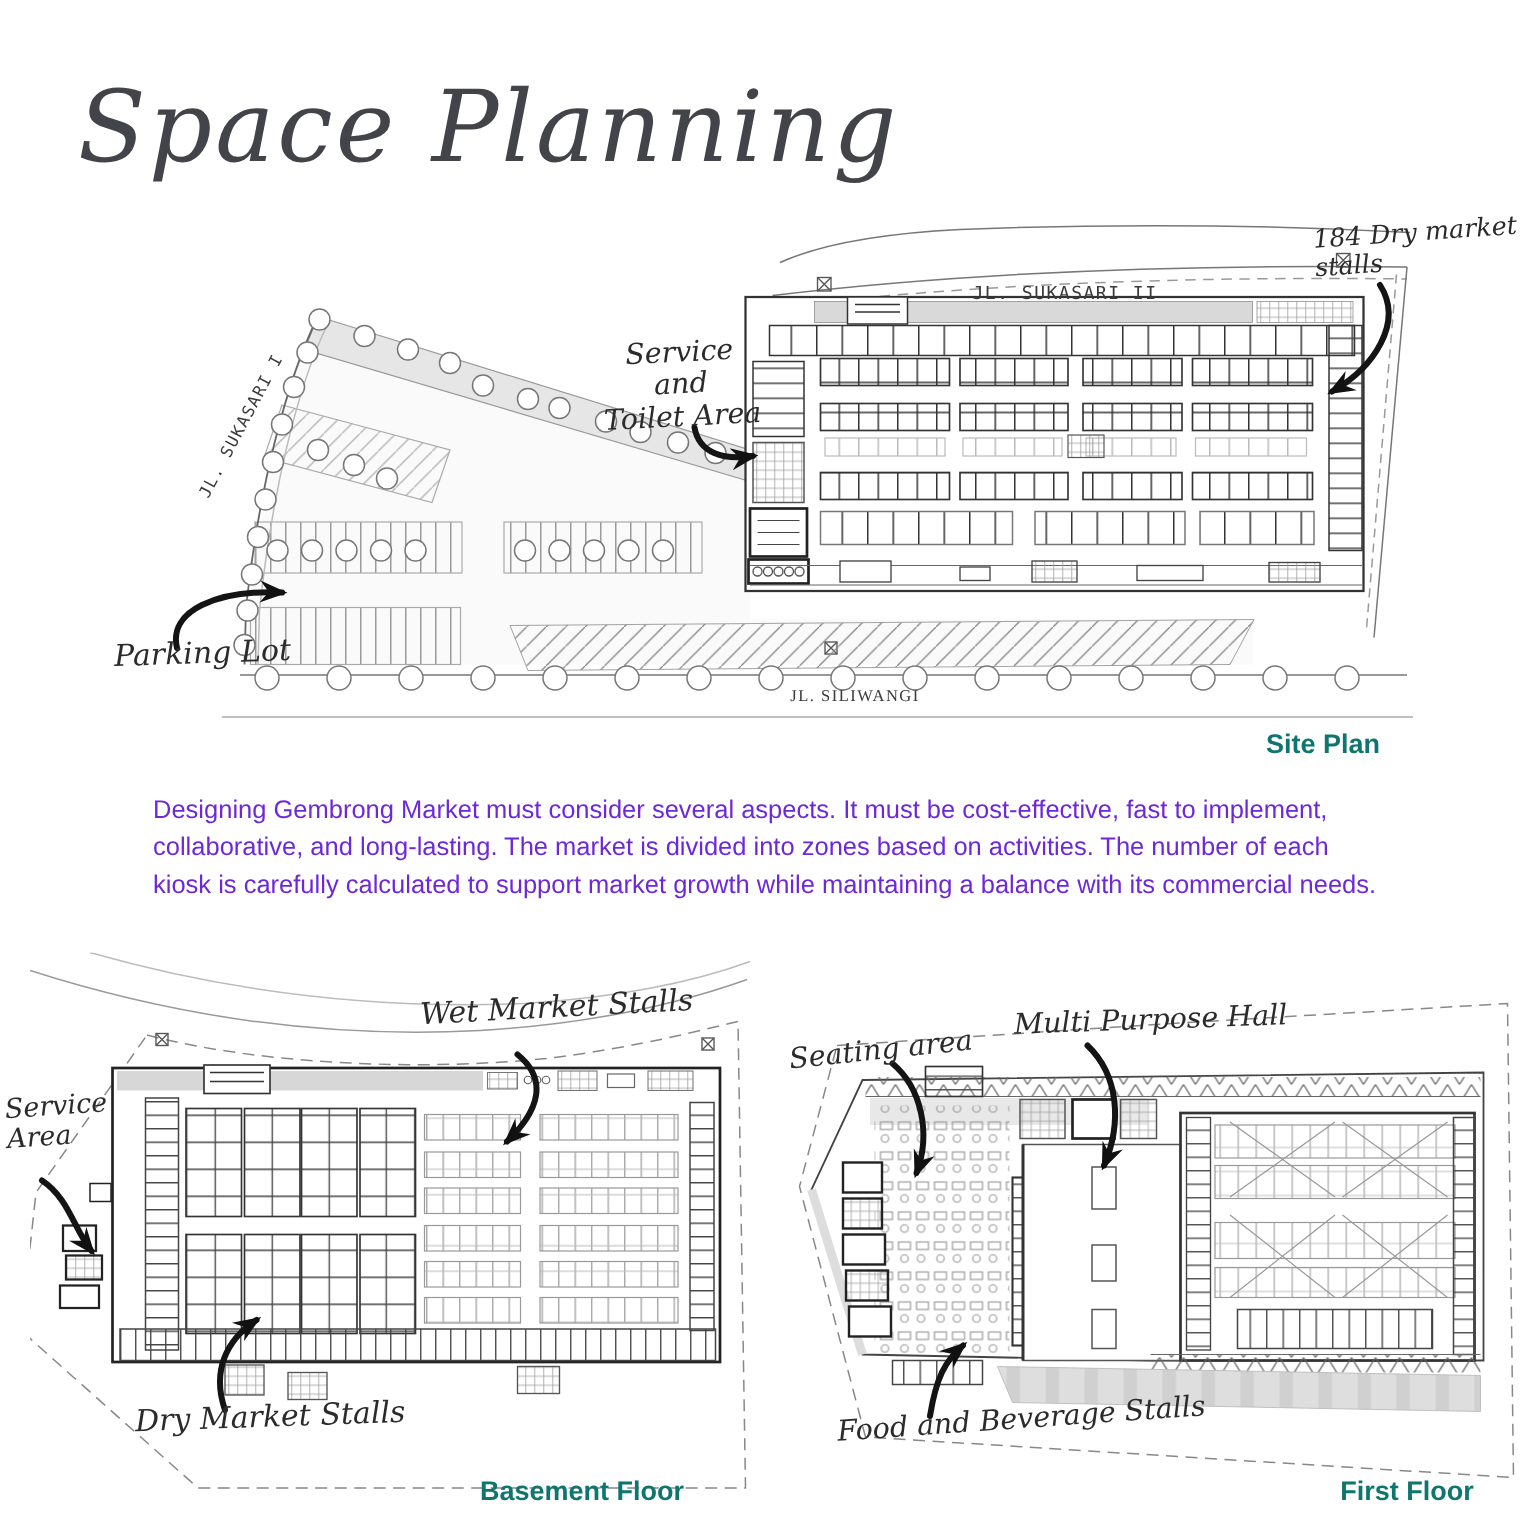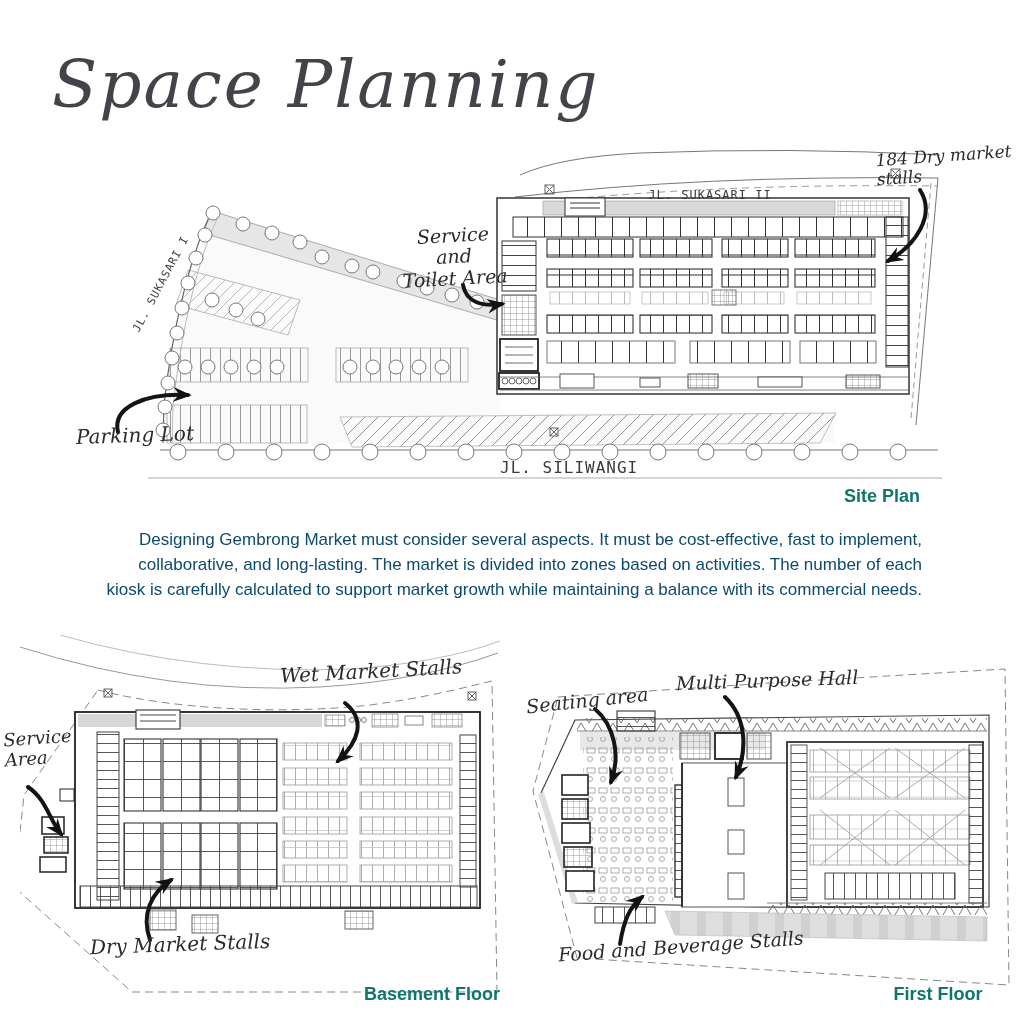--- a/index.html
+++ b/index.html
@@ -3,22 +3,22 @@
 <meta charset="utf-8">
 <style>
   html,body{margin:0;padding:0;background:#fff;}
   #board{position:relative;width:1024px;height:1024px;background:#fff;overflow:hidden;
          font-family:"Liberation Sans",sans-serif;color:#2e2e2e;border-radius:29px;}
   .abs{position:absolute;}
   .script{font-family:"DejaVu Serif",serif;font-style:italic;color:#2b2b2b;line-height:1.12;}
   .cad{font-family:"DejaVu Sans Mono",monospace;color:#3a3a3a;letter-spacing:1px;}
   .boldlabel{font-family:"Liberation Sans",sans-serif;font-weight:bold;color:#0f766e;font-size:18px;}
   #title{left:52px;top:48px;font-size:66px;letter-spacing:2px;color:#43444a;}
-  #desc{top:527px;left:50%;transform:translateX(-50%);width:820px;text-align:right;
-        font-size:17px;line-height:25px;color:#0c4a6e;}
+  #desc{top:527px;left:50%;transform:translateX(-50%);width:820px;text-align:left;
+        font-size:17px;line-height:25px;color:#6d28d9;}
   svg{position:absolute;display:block;}
   .arrow{stroke:#141414;stroke-width:4;fill:none;stroke-linecap:round;}
 </style>
 </head>
 <body>
 
 <div id="board">
 
   <svg class="abs" style="left:0;top:145px" width="1024" height="360" viewBox="0 0 1024 360">
     <defs>
@@ -407,32 +407,32 @@
 
   <div class="abs script" style="left:876px;top:146px;width:150px;font-size:17px;transform:rotate(-4deg);">184 Dry market stalls</div>
   <div class="abs script" style="left:398px;top:225px;width:112px;text-align:center;font-size:19px;transform:rotate(-3deg);">
     <div>Service and</div>
     <div>Toilet Area</div>
   </div>
   <div class="abs script" style="left:76px;top:424px;font-size:20px;transform:rotate(-2deg);">Parking Lot</div>
 
   <div class="abs cad" style="left:630px;top:164px;width:160px;text-align:center;font-size:12px;margin-top:24px;">JL. SUKASARI II</div>
   <div class="abs cad" style="left:130px;top:328px;font-size:11px;transform:rotate(-62deg);transform-origin:0 0;white-space:nowrap;">JL. SUKASARI I</div>
-  <div class="abs cad" style="left:500px;top:458px;width:140px;text-align:left;font-size:16px;">JL. SILIWANGI</div>
+  <div class="abs cad" style="left:500px;top:458px;width:140px;text-align:center;font-size:11px;font-family:Liberation Serif, serif;">JL. SILIWANGI</div>
 
   <div class="abs boldlabel" style="left:788px;top:486px;width:132px;text-align:right;">Site Plan</div>
 
   <div id="desc" class="abs">Designing Gembrong Market must consider several aspects. It must be cost-effective, fast to implement, collaborative, and long-lasting. The market is divided into zones based on activities. The number of each kiosk is carefully calculated to support market growth while maintaining a balance with its commercial needs.</div>
 
   <div class="abs script" style="left:280px;top:660px;font-size:20px;transform:rotate(-3deg);white-space:nowrap;">Wet Market Stalls</div>
   <div class="abs script" style="left:4px;top:728px;width:70px;font-size:18px;transform:rotate(-4deg);">
     <div>Service</div>
     <div>Area</div>
   </div>
   <div class="abs script" style="left:90px;top:933px;font-size:20px;transform:rotate(-2deg);white-space:nowrap;">Dry Market Stalls</div>
-  <div class="abs boldlabel" style="left:320px;top:984px;width:180px;text-align:right;">Basement Floor</div>
+  <div class="abs boldlabel" style="left:320px;top:984px;width:180px;text-align:left;">Basement Floor</div>
 
   <div class="abs script" style="left:526px;top:690px;font-size:19px;transform:rotate(-6deg);white-space:nowrap;">Seating area</div>
   <div class="abs script" style="left:676px;top:670px;font-size:19px;transform:rotate(-2deg);white-space:nowrap;">Multi Purpose Hall</div>
   <div class="abs script" style="left:558px;top:936px;font-size:19px;transform:rotate(-4deg);white-space:nowrap;">Food and Beverage Stalls</div>
   <div class="abs boldlabel" style="left:868px;top:984px;width:140px;text-align:center;">First Floor</div>
 
 </div>
 
 </body></html>

